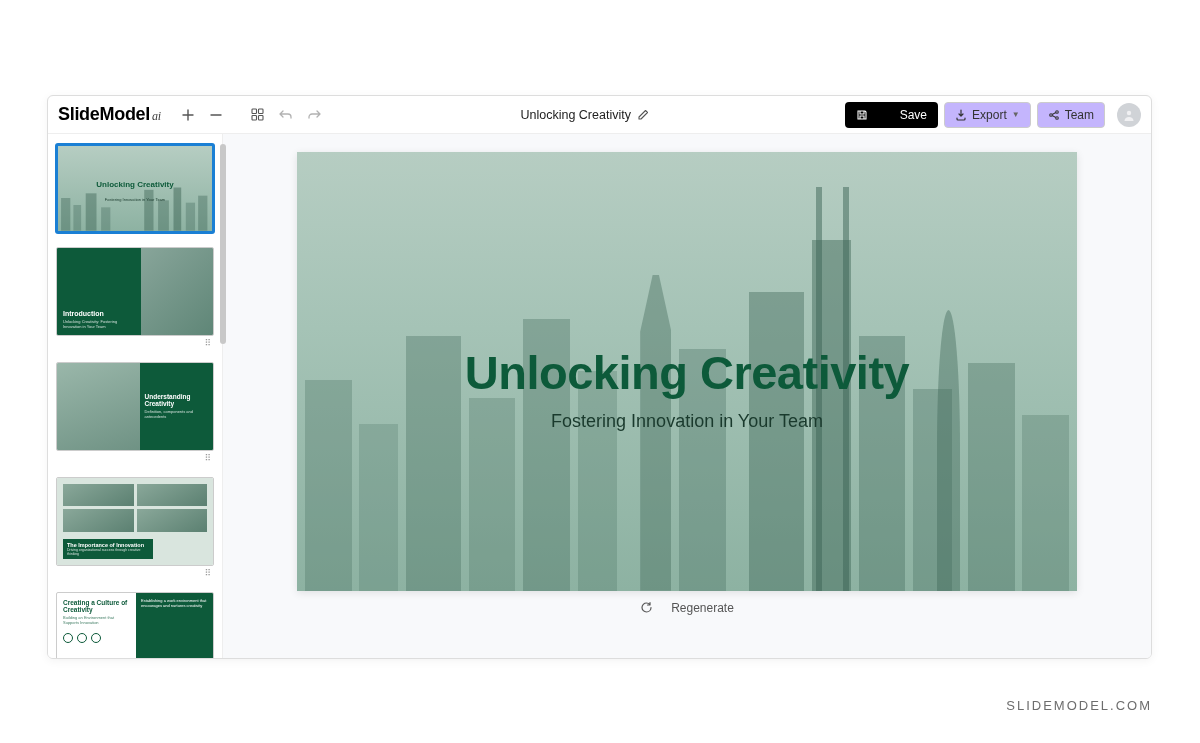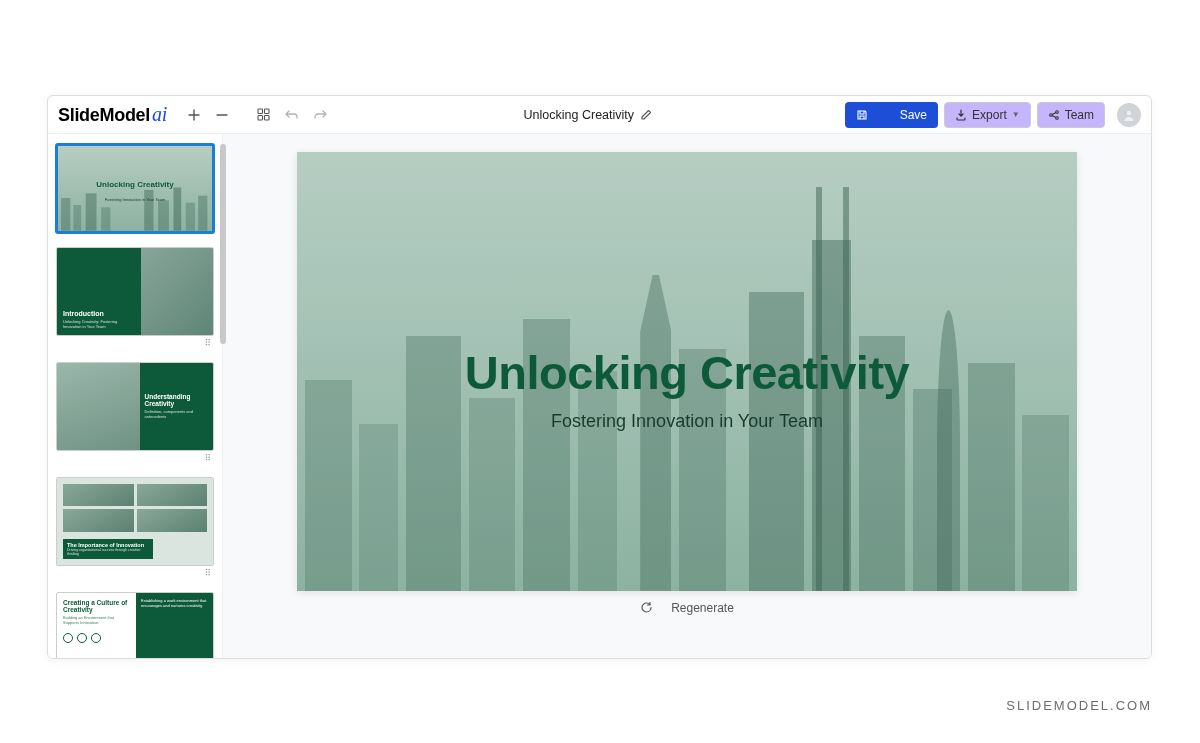--- a/index.html
+++ b/index.html
@@ -39,22 +39,22 @@
     font-size: 18px;
     letter-spacing: -0.3px;
     margin-right: 10px;
     display: flex;
     align-items: baseline;
   }
   .logo-ai {
     font-family: Georgia, serif;
     font-style: italic;
     font-weight: 400;
-    color: #1d4ed8;
-    font-size: 20px;
+    color: #404040;
+    font-size: 12px;
     margin-left: 2px;
   }
   .tb-icon {
     width: 22px;
     height: 22px;
     display: flex;
     align-items: center;
     justify-content: center;
     color: #555;
     border-radius: 4px;
@@ -74,21 +74,21 @@
   .btn {
     display: flex;
     align-items: center;
     gap: 5px;
     font-size: 12px;
     padding: 5px 10px;
     border-radius: 4px;
     cursor: pointer;
     border: 1px solid transparent;
   }
-  .btn-primary { background: #1d4ed8; color: #fff; gap: 32px; }
+  .btn-primary { background: #000000; color: #fff; gap: 32px; }
   .btn-outline { border: 1px solid #ccc; color: #333; background: #c4b5fd; }
   .avatar {
     width: 24px; height: 24px;
     background: #d0d3d7;
     border-radius: 50%;
     display: flex; align-items: center; justify-content: center;
     margin-left: 6px;
   }
   
   .body {

